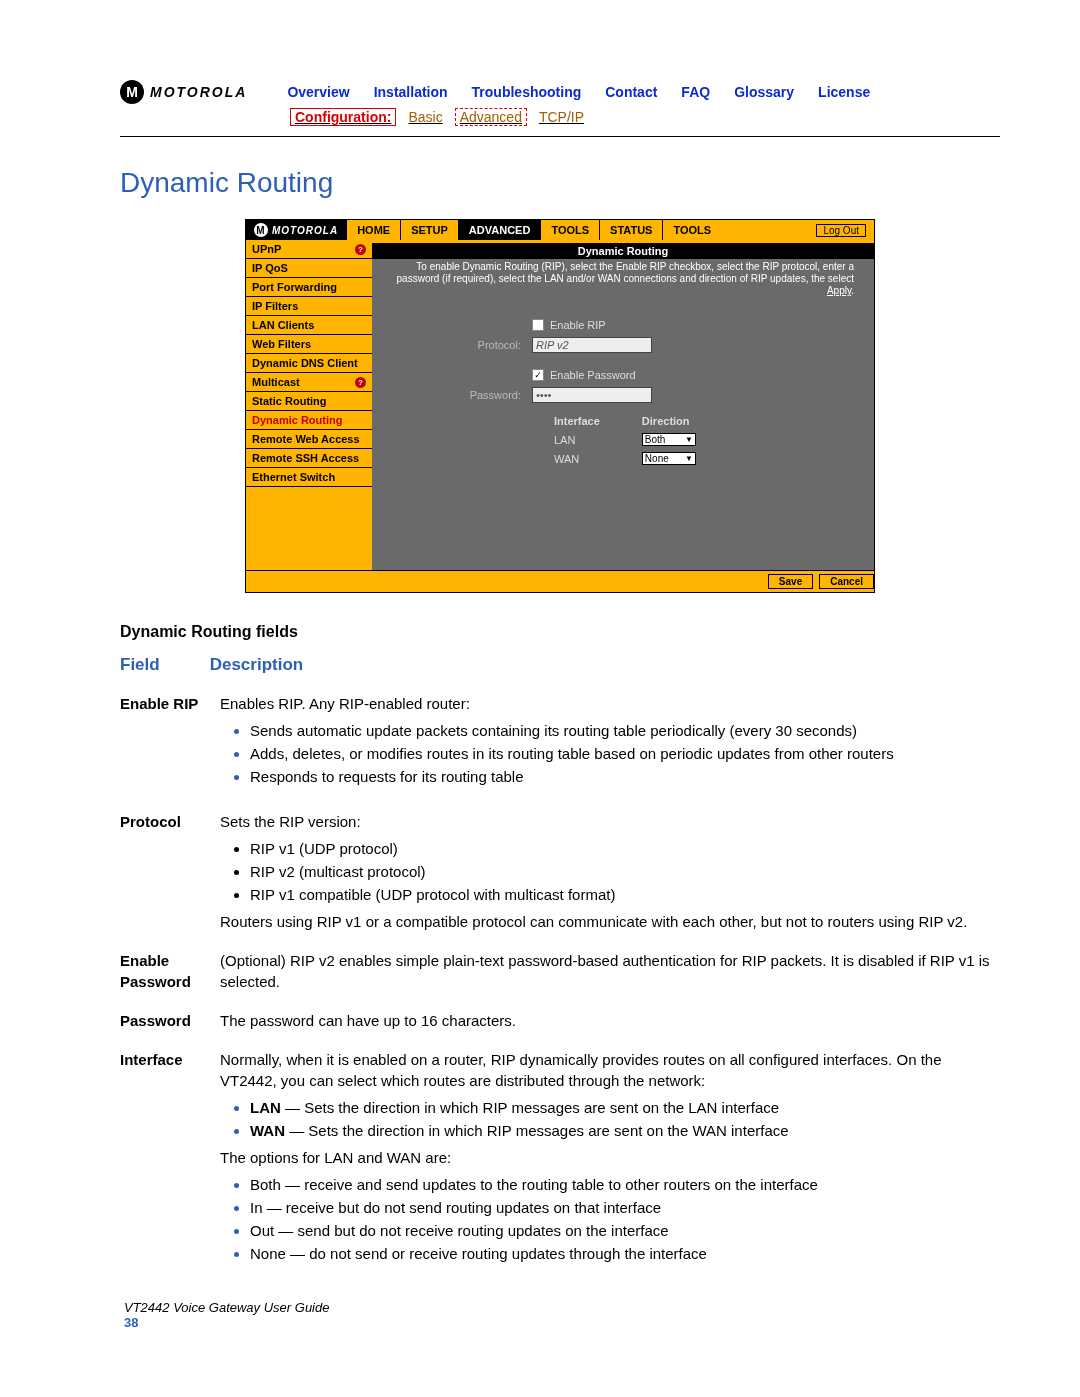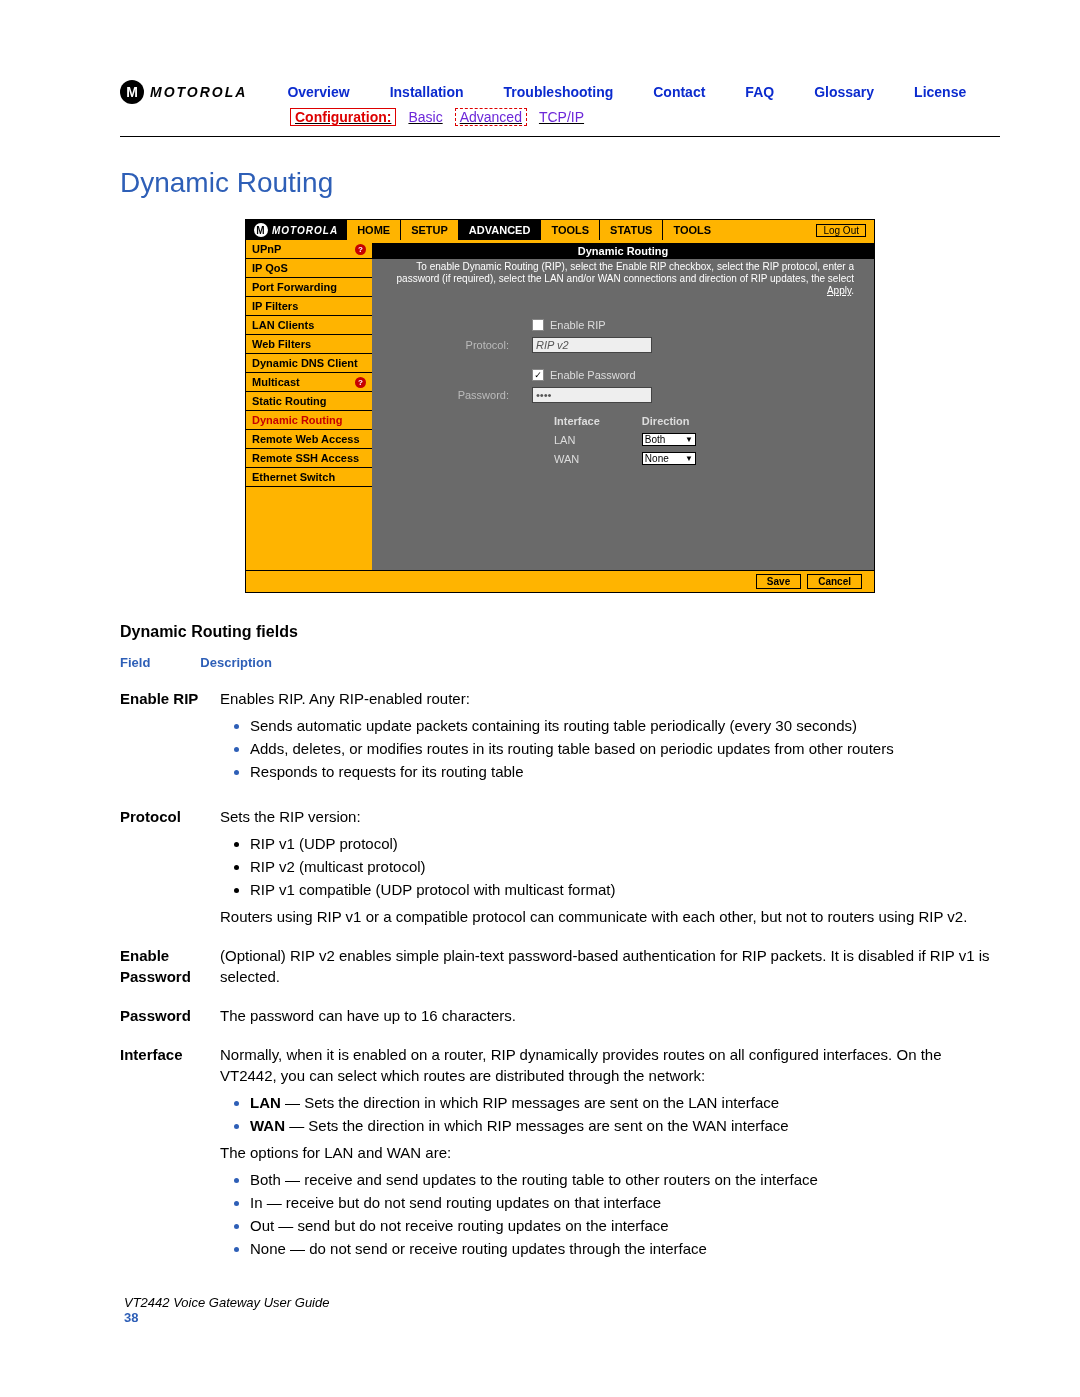--- a/index.html
+++ b/index.html
@@ -36,21 +36,21 @@
   }
   .logo-text {
     font-family: Arial, sans-serif;
     font-weight: bold;
     letter-spacing: 2px;
     font-size: 14px;
     font-style: italic;
   }
   .top-nav {
     display: flex;
-    gap: 40px;
+    gap: 24px;
     font-size: 14px;
     font-weight: bold;
   }
   .top-nav a {
     color: #0b2bce;
     text-decoration: none;
     cursor: pointer;
   }
   .sub-nav-row {
     margin-left: 170px;
@@ -60,21 +60,21 @@
     gap: 12px;
     text-decoration: underline;
   }
   .config-label {
     border: 1px solid #d00;
     color: #d00;
     font-weight: bold;
     padding: 0 4px;
   }
   .sub-nav-row a {
-    color: #6d28d9;
+    color: #a16207;
     text-decoration: none;
   }
   .sub-active {
     border: 1px dashed #d00;
     padding: 0 4px;
   }
   hr.divider {
     border: none;
     border-top: 1px solid #000;
     margin: 10px 0 30px 0;
@@ -167,21 +167,21 @@
   }
   .panel-desc {
     text-align:right;
     font-size:10px;
     padding:2px 20px 6px;
     line-height:1.2;
   }
   .panel-desc .apply-link { text-decoration: underline; }
   .frm { padding: 10px 30px; color:#ddd; font-size:11px; }
   .frm-row { display:flex; align-items:center; margin:6px 0; }
-  .frm-row .lab { width:130px; text-align:right; padding-right:23px; color:#bbb; }
+  .frm-row .lab { width:130px; text-align:right; padding-right:11px; color:#bbb; }
   .frm-row input[type=text] {
     width:120px; font-size:11px; padding:1px 3px;
     background:#eee; border:1px solid #444; color:#555;font-style:italic;
   }
   .cb {
     width:12px;height:12px;border:1px solid #888;
     display:inline-flex;align-items:center;justify-content:center;
     background:#fff;margin-right:6px;font-size:9px;color:#000;
   }
   .iface-table {
@@ -193,37 +193,37 @@
   .iface-table td { padding:2px 20px; }
   .sel {
     width:54px; font-size:10px; background:#fff; color:#000;
     border:1px solid #000; padding:0 2px;
     display:inline-flex; justify-content:space-between; align-items:center;
   }
   .sel .arrow { font-size:8px; }
   .shot-footer {
     background:#ffb400;
     display:flex; justify-content:flex-end;
-    padding:3px 12px; gap:6px;
+    padding:3px 0; gap:6px;
     border-top:1px solid #000;
   }
   .shot-footer button {
     border:1px solid #000;
     background:#ffb400;
     font-size:10px;
     font-weight:bold;
     padding:1px 10px;
   }
   
   .fields-title {
     font-size:16px; font-weight:bold; margin:30px 0 14px 0;
   }
   .fields-headers {
     display:flex; gap:50px;
-    font-size:13px; font-weight:bold;
+    font-size:17px; font-weight:bold;
     color:#2e5fb7; margin-bottom:18px;
   }
   .field-row {
     display:flex; margin-bottom:18px;
     font-size:15px; line-height:1.4;
   }
   .field-name { width:100px; font-weight:bold; flex-shrink:0; }
   .field-desc { flex:1; }
   .field-desc ul { margin:6px 0; padding-left:22px; }
   .field-desc ul li { margin:2px 8px; }

